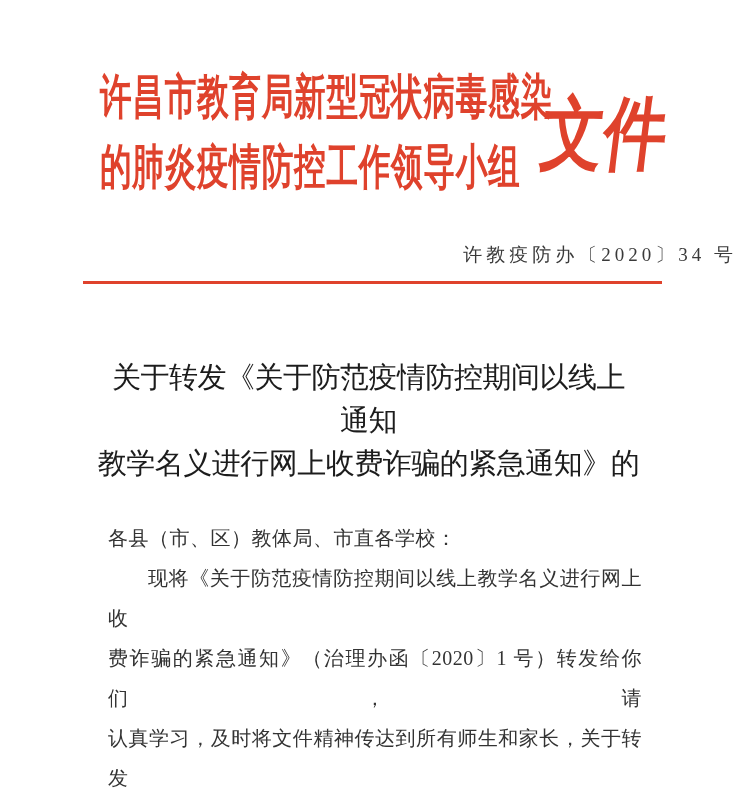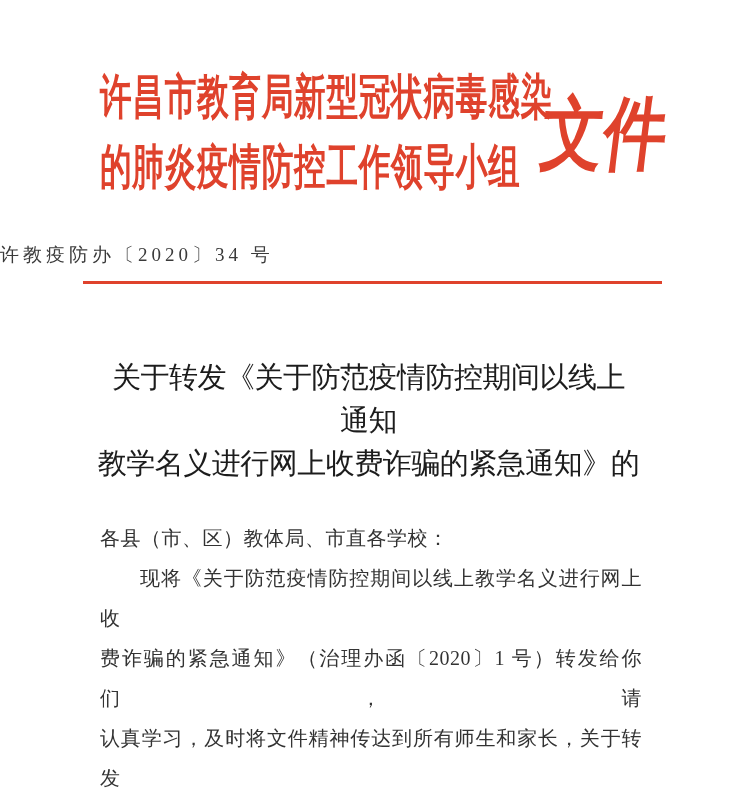--- a/index.html
+++ b/index.html
@@ -40,21 +40,21 @@
     white-space: nowrap;
     transform: skewX(-7deg) scaleX(0.78);
     transform-origin: left top;
   }
 
   .doc-number {
     position: absolute;
     left: 0;
     top: 240px;
     width: 100%;
-    text-align: left;
+    text-align: right;
     font-size: 19px;
     line-height: 30px;
     letter-spacing: 4px;
     color: #3a3a3a;
     white-space: nowrap;
   }
 
   .red-rule {
     position: absolute;
     left: 83px;
@@ -83,21 +83,21 @@
   .body-block {
     position: absolute;
     left: 100px;
     top: 518px;
     width: 542px;
     font-size: 20px;
     line-height: 40px;
     color: var(--body-ink);
     letter-spacing: 0.5px;
   }
-  .body-line { display: block; }
+  .body-line { display: block; margin-left: 8px; }
   .justify {
     text-align: justify;
     text-align-last: justify;
     text-justify: inter-character;
   }
   .indent { text-indent: 2em; }
 </style>
 </head>
 <body>
 

